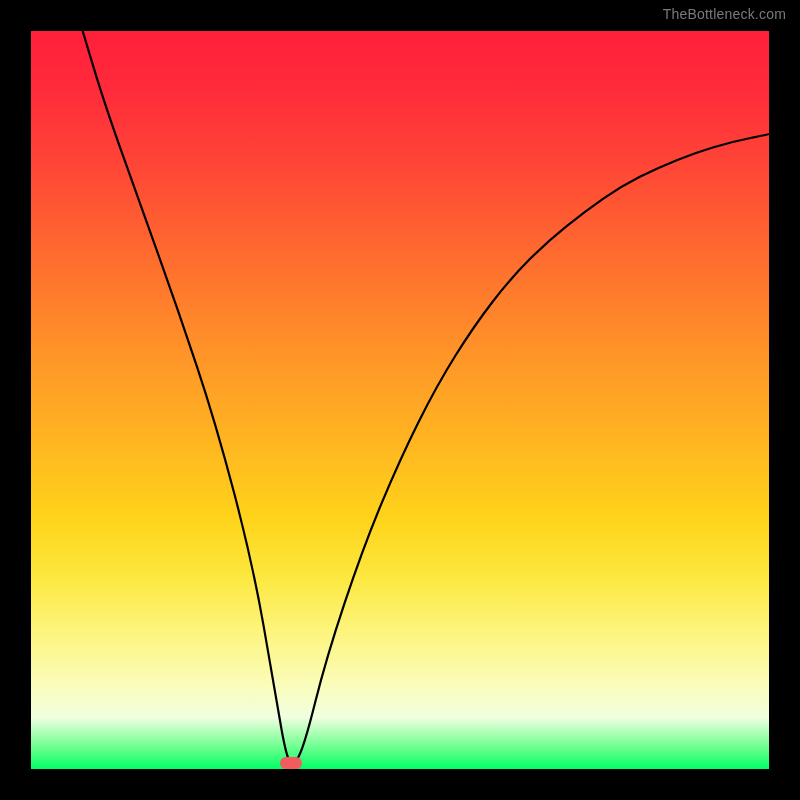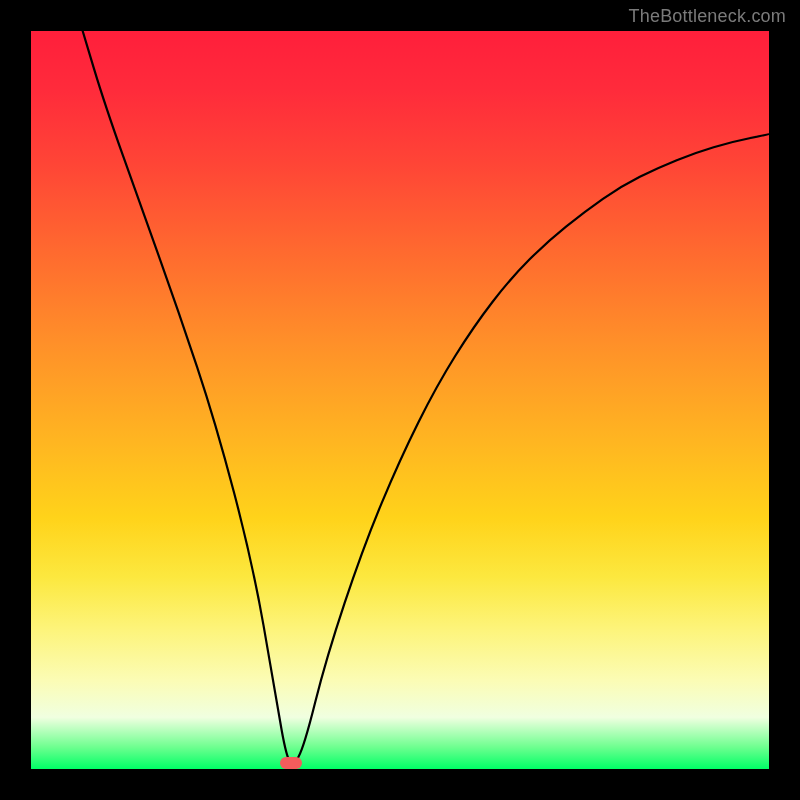--- a/index.html
+++ b/index.html
@@ -8,21 +8,21 @@
     height: 800px;
     background: #000;
     position: relative;
     font-family: Arial, Helvetica, sans-serif;
   }
   .watermark {
     position: absolute;
     top: 6px;
     right: 14px;
     color: #7a7a7a;
-    font-size: 18px;
+    font-size: 14px;
     letter-spacing: 0.2px;
     z-index: 10;
   }
   .plot-area {
     position: absolute;
     left: 31px;
     top: 31px;
     width: 738px;
     height: 738px;
     overflow: hidden;

